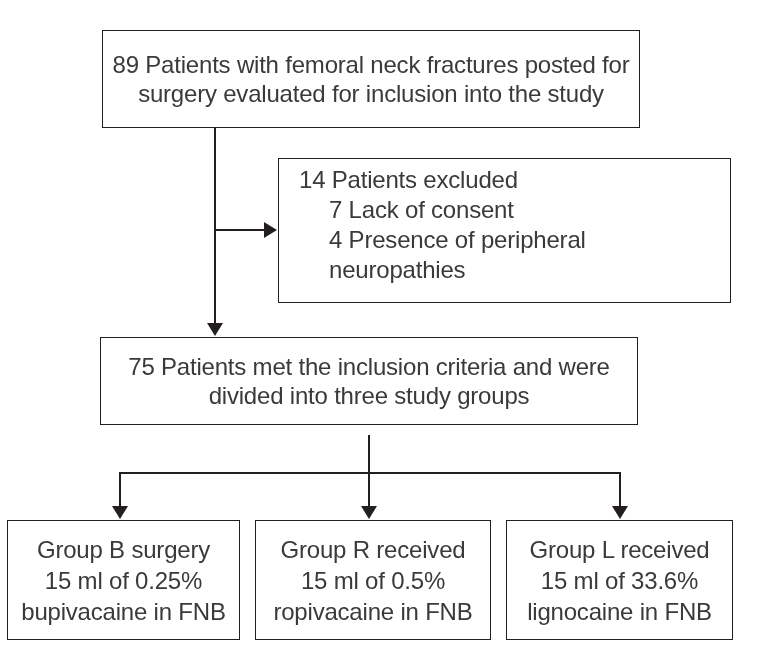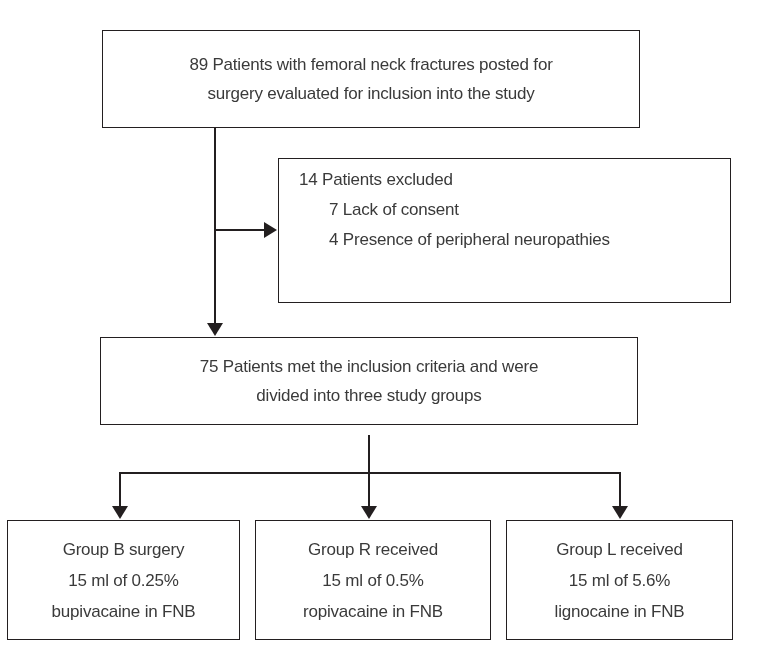--- a/index.html
+++ b/index.html
@@ -14,21 +14,21 @@
     background:var(--bg-color);
     font-family:"Liberation Sans","DejaVu Sans",sans-serif;
     color:var(--text-color);
     overflow:hidden;
   }
   .box{
     position:absolute;
     border:1.5px solid var(--line-color);
     background:var(--bg-color);
     box-sizing:border-box;
-    font-size:17px;
+    font-size:24px;
     letter-spacing:-0.2px;
     line-height:29px;
   }
   .box.centered{
     display:flex;
     flex-direction:column;
     justify-content:center;
     align-items:center;
     text-align:center;
   }
@@ -107,17 +107,17 @@
   </div>
 
   <div class="box box-group box-g2 centered">
     <div>Group R received</div>
     <div>15 ml of 0.5%</div>
     <div>ropivacaine in FNB</div>
   </div>
 
   <div class="box box-group box-g3 centered">
     <div>Group L received</div>
-    <div>15 ml of 5.6%</div>
+    <div>15 ml of 33.6%</div>
     <div>lignocaine in FNB</div>
   </div>
 
 </div>
 
 </body></html>

